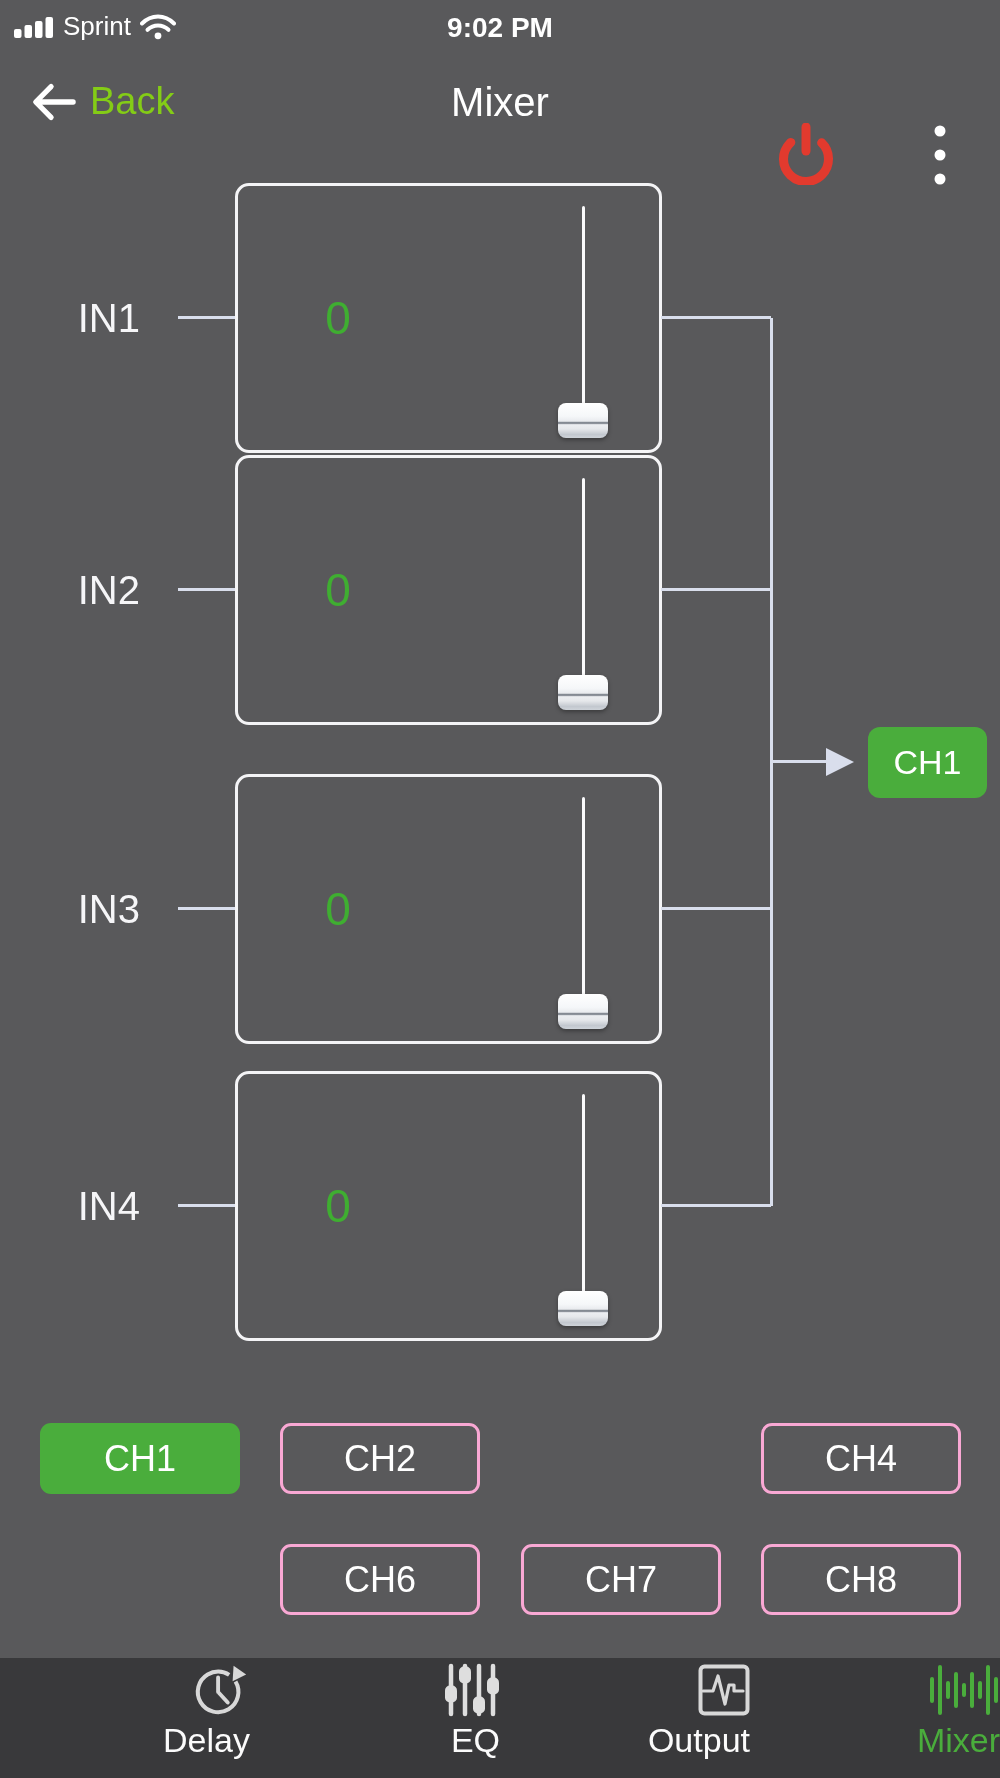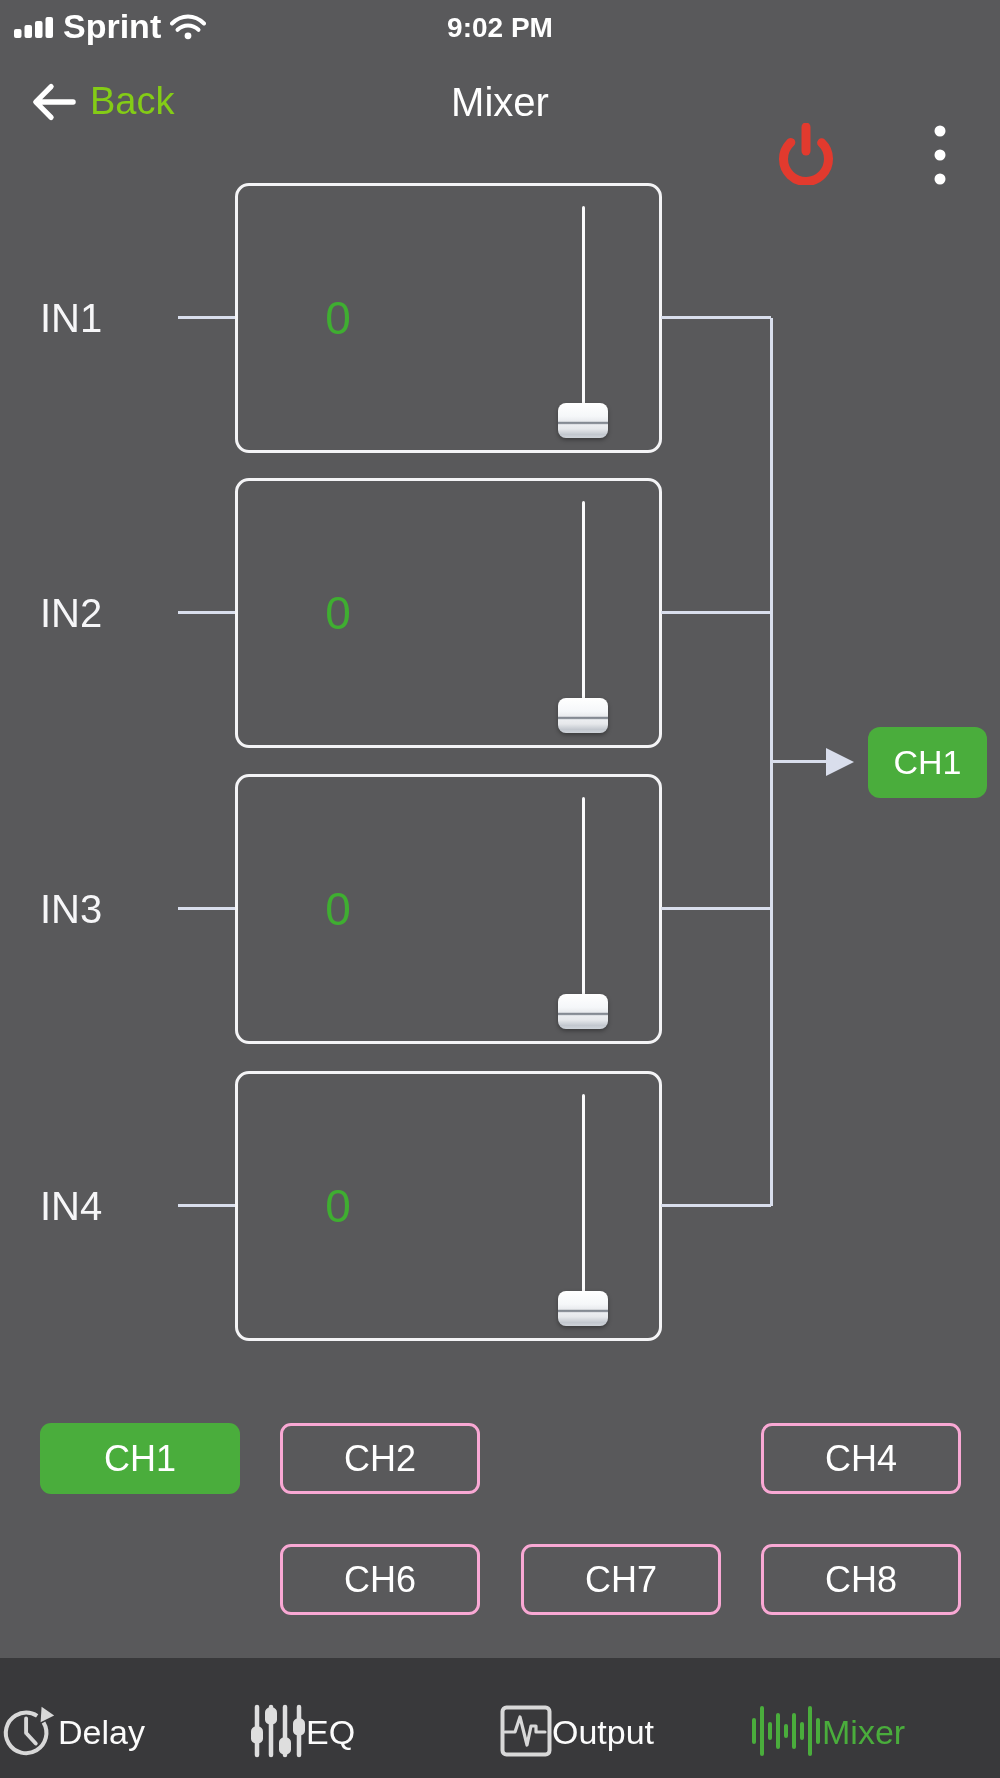--- a/index.html
+++ b/index.html
@@ -5,37 +5,37 @@
   html,body{margin:0;padding:0;background:#2d2d2f;}
   .screen{
     position:relative;width:1000px;height:1778px;overflow:hidden;
     background:#59595b;color:#fff;
     font-family:"Liberation Sans","DejaVu Sans",sans-serif;
     -webkit-font-smoothing:antialiased;
   }
   
   .status-bar{position:absolute;top:0;left:0;width:100%;height:53px;}
   .sb-left{position:absolute;left:14px;top:0;height:53px;display:flex;align-items:center;gap:9px;}
-  .sb-carrier{font-size:34px;color:#fff;font-weight:bold;}
+  .sb-carrier{font-size:26px;color:#fff;}
   .sb-time{position:absolute;left:0;top:0;width:100%;height:53px;line-height:55px;
     text-align:center;font-size:28px;font-weight:600;}
   .sb-right{position:absolute;right:17px;top:0;height:53px;display:flex;align-items:center;gap:12px;}
   .sb-batt-pct{font-size:28px;}
   
   .nav-bar{position:absolute;top:53px;left:0;width:100%;height:97px;}
   .back-btn{position:absolute;left:30px;top:0;height:97px;display:flex;align-items:center;gap:14px;cursor:pointer;}
   .back-label{font-size:38px;color:#84cc16;}
   .nav-title{position:absolute;left:0;top:0;width:100%;height:97px;line-height:99px;
     text-align:center;font-size:40px;color:#fff;}
   .power-btn{position:absolute;left:776px;top:70px;width:60px;height:62px;cursor:pointer;}
   .kebab-btn{position:absolute;left:929px;top:72px;width:22px;height:60px;cursor:pointer;}
   
   .in-row{position:absolute;left:0;width:1000px;height:270px;}
   .in-label{position:absolute;left:40px;width:100px;top:50%;transform:translateY(-50%);
-    text-align:left;font-size:40px;color:#f6f6f8;}
+    text-align:right;font-size:40px;color:#f6f6f8;}
   .stub{position:absolute;height:3px;background:#d9deec;top:133px;}
   .stub-in{left:178px;width:59px;}
   .stub-out{left:661px;width:110px;}
   .in-box{position:absolute;left:235px;top:0;width:427px;height:270px;
     border:3px solid #f4f4f6;border-radius:14px;box-sizing:border-box;}
   .in-value{position:absolute;left:50px;width:100px;top:50%;transform:translateY(-50%);
     text-align:center;font-size:46px;font-weight:300;color:#3fae31;}
   .slider-track{position:absolute;left:344px;top:20px;width:3px;height:202px;background:#fbfbfc;border-radius:2px;}
   .slider-thumb{position:absolute;left:320px;top:217px;width:50px;height:35px;border-radius:8px;
     background:linear-gradient(180deg,#ffffff 0%,#f5f7f9 38%,#e9ebee 52%,#7d838c 56%,#7d838c 58%,#eceef1 62%,#e6e8eb 74%,#c3c8cf 90%,#ced3d9 100%);
@@ -46,21 +46,21 @@
     border-left:28px solid #d9deec;border-top:14px solid transparent;border-bottom:14px solid transparent;}
   .out-btn{position:absolute;left:868px;top:727px;width:119px;height:71px;border-radius:12px;
     background:#4aad3c;color:#fff;font-size:34px;display:flex;align-items:center;justify-content:center;cursor:pointer;}
   
   .ch-btn{position:absolute;width:200px;height:71px;border-radius:11px;box-sizing:border-box;
     border:3px solid #f9a8d4;color:#fff;font-size:36px;
     display:flex;align-items:center;justify-content:center;cursor:pointer;background:transparent;}
   .ch-btn.selected{border:none;background:#4aad3c;}
   
   .tab-bar{position:absolute;left:0;top:1658px;width:100%;height:120px;background:#39393b;display:flex;}
-  .tab{width:250px;display:flex;flex-direction:row;align-items:center;padding-top:25px;cursor:pointer;}
+  .tab{width:250px;display:flex;flex-direction:column;align-items:flex-end;padding-top:4px;cursor:pointer;}
   .tab-icon{height:56px;display:flex;align-items:center;justify-content:center;}
   .tab-label{margin-top:3px;font-size:34px;color:#fbfbfb;}
   .tab.active .tab-label{color:#4aad3c;}
 </style>
 </head>
 <body>
 
 <div class="screen">
 
   <div class="status-bar">
@@ -108,21 +108,21 @@
     <div class="in-label">IN1</div>
     <div class="stub stub-in"></div>
     <div class="in-box">
       <div class="in-value">0</div>
       <div class="slider-track"></div>
       <div class="slider-thumb"></div>
     </div>
     <div class="stub stub-out"></div>
   </div>
 
-  <div class="in-row" style="top:478px">
+  <div class="in-row" style="top:455px">
     <div class="in-label">IN2</div>
     <div class="stub stub-in"></div>
     <div class="in-box">
       <div class="in-value">0</div>
       <div class="slider-track"></div>
       <div class="slider-thumb"></div>
     </div>
     <div class="stub stub-out"></div>
   </div>
 

